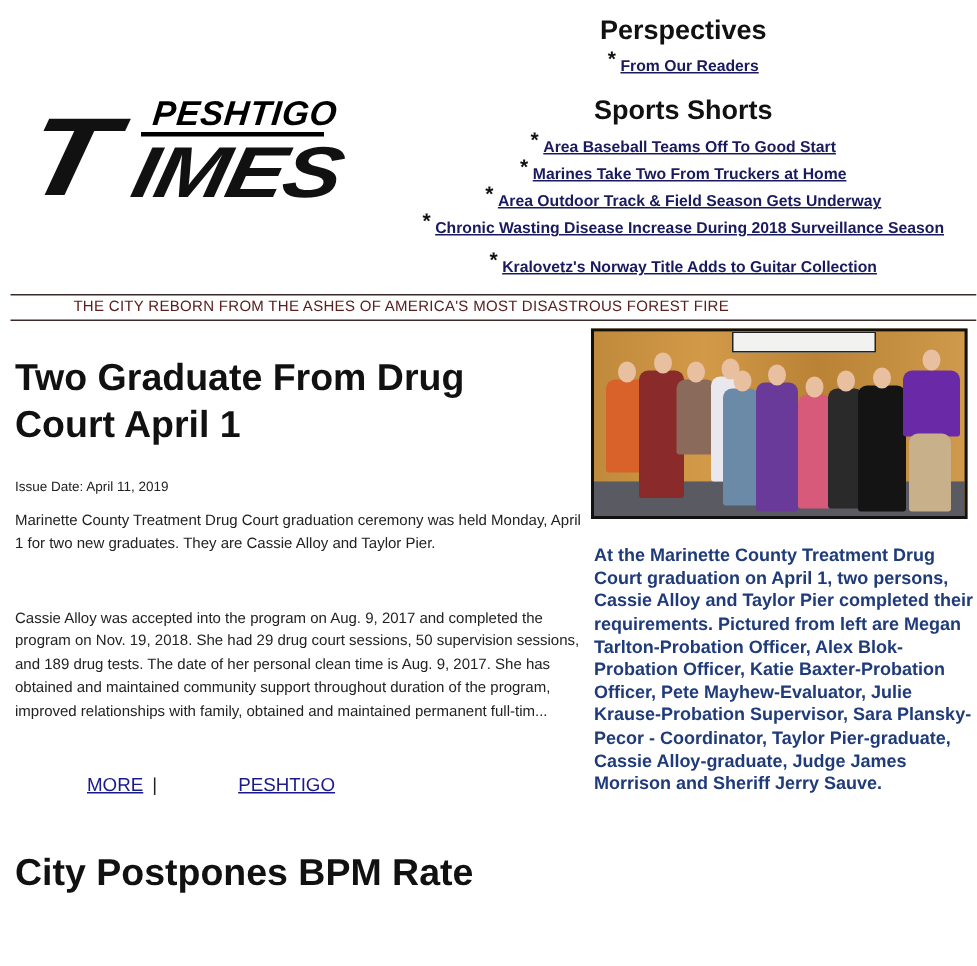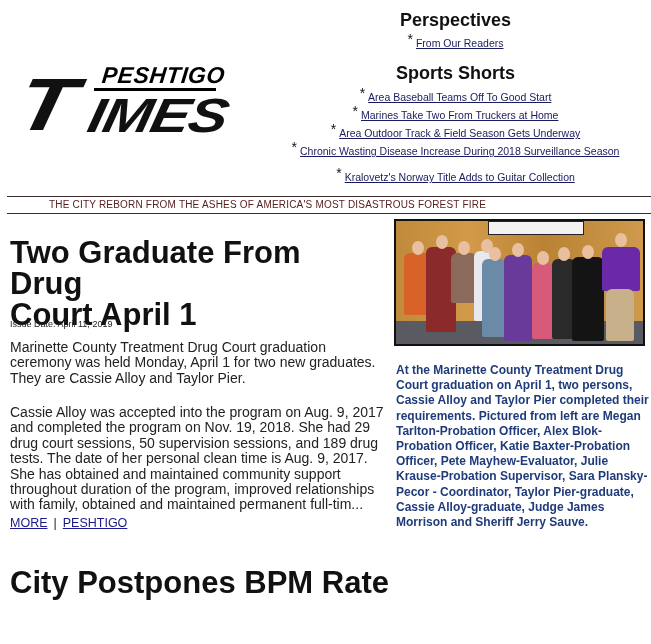--- a/index.html
+++ b/index.html
@@ -11,34 +11,34 @@
     .logo { position: absolute; left: 28px; top: 62px; width: 195px; height: 76px; }
     .logo-top { position: absolute; left: 74px; top: 0; font-family: "Liberation Sans", sans-serif; font-weight: bold; font-style: italic; font-size: 23px; letter-spacing: 0.5px; color: #000; transform: skewX(-6deg); }
     .logo-underline { position: absolute; left: 66px; top: 26px; width: 122px; height: 3px; background: #000; }
     .logo-T { position: absolute; left: 0; top: 0; font-size: 74px; font-weight: bold; font-style: italic; transform: scaleX(1.25) skewX(-10deg); transform-origin: left top; letter-spacing: -2px; }
     .logo-rest { position: absolute; left: 66px; top: 30px; font-size: 48px; font-weight: bold; font-style: italic; transform: scaleX(1.22) skewX(-10deg); transform-origin: left top; letter-spacing: -1px; line-height: 1; }
 
     .nav-col { position: absolute; left: 260px; top: 0; width: 391px; text-align: center; }
     .section-title { font-family: "Liberation Sans", sans-serif; font-weight: bold; font-size: 18px; color: #111; }
     .perspectives-title { position: absolute; left: 0; width: 391px; top: 10px; }
     .sports-title { position: absolute; left: 0; width: 391px; top: 63px; }
-    .nav-line { position: absolute; left: 0; width: 391px; font-size: 10.5px; white-space: nowrap; }
+    .nav-line { position: absolute; left: 0; width: 391px; font-size: 10.5px; white-space: nowrap; font-weight: bold; }
     .nav-line .star { font-size: 14px; color: #111; position: relative; top: -3px; margin-right: 3px; }
     .nav-line a { color: #1a1a5e; text-decoration: underline; }
 
     
     .rule { position: absolute; left: 7px; width: 644px; height: 1px; background: #3a2a2a; }
     .tagline { position: absolute; left: 0; top: 199px; width: 535px; text-align: center; font-size: 10px; color: #5a2020; letter-spacing: 0.2px; }
 
     
-    .headline { position: absolute; left: 10px; font-weight: bold; font-size: 31px; line-height: 31px; color: #111; width: 370px; }
+    .headline { position: absolute; left: 10px; font-weight: bold; font-size: 25px; line-height: 31px; color: #111; width: 370px; }
     .issue-date { position: absolute; left: 10px; top: 319px; font-size: 9px; color: #222; }
-    .para { position: absolute; left: 10px; width: 380px; font-size: 14px; line-height: 15.4px; color: #222; }
+    .para { position: absolute; left: 10px; width: 380px; font-size: 10px; line-height: 15.4px; color: #222; }
     .links { position: absolute; left: 10px; top: 516px; font-size: 12.5px; color: #222; }
-    .links a { color: #1a1a8a; text-decoration: underline; }
+    .links a { color: #1a1a8a; text-decoration: underline; margin-left: 48px; }
     .links .sep { margin: 0 6px; }
 
     
     .photo { position: absolute; left: 394px; top: 219px; width: 251px; height: 127px; border: 2px solid #111; overflow: hidden; background: #b98a3e; }
     .photo .wall { position: absolute; left: 0; top: 0; width: 100%; height: 100px; background: linear-gradient(90deg, #c08a3c 0%, #d29a48 30%, #b98235 60%, #cf9a4c 100%); }
     .photo .screen { position: absolute; left: 92px; top: 0; width: 96px; height: 14px; background: #f2f2f0; border: 1px solid #222; }
     .photo .floor { position: absolute; left: 0; top: 100px; width: 100%; height: 27px; background: #5a5a62; }
     .person { position: absolute; border-radius: 6px 6px 2px 2px; }
     .head { position: absolute; width: 12px; height: 14px; border-radius: 50%; background: #e8c0a0; }
 

